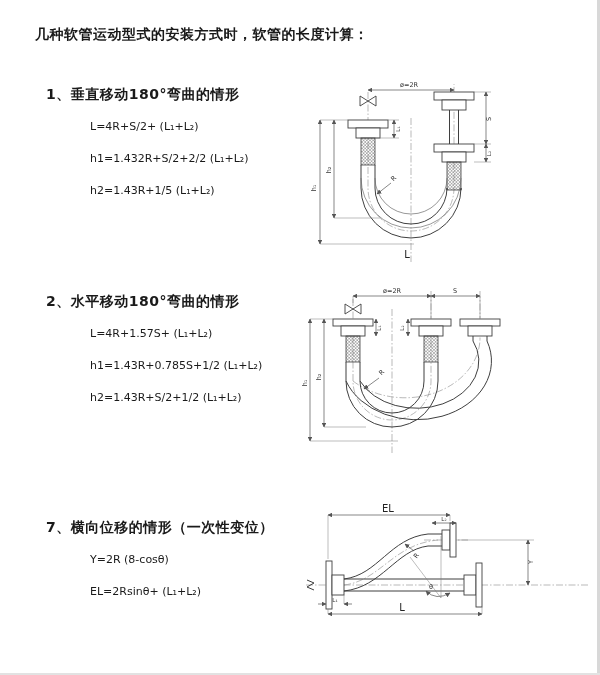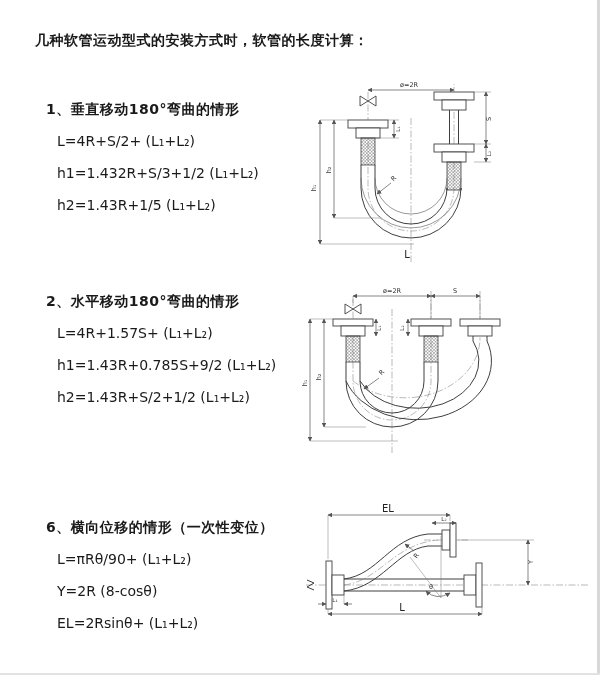--- a/index.html
+++ b/index.html
@@ -3,26 +3,26 @@
 <meta charset="utf-8">
 <style>
   html,body{margin:0;padding:0;}
   body{
     width:600px;height:675px;position:relative;background:#ffffff;
     font-family:"DejaVu Sans","Liberation Sans",sans-serif;color:#1a1a1a;
     overflow:hidden;
   }
   .page-edge-right{position:absolute;right:0;top:0;width:3px;height:675px;background:#d8d8d8;}
   .page-edge-bottom{position:absolute;left:0;bottom:0;width:600px;height:2px;background:#e2e2e2;}
-  .doc-title{position:absolute;left:35px;top:32px;font-size:14px;font-weight:bold;letter-spacing:.5px;font-family:Liberation Serif, serif;}
+  .doc-title{position:absolute;left:35px;top:26px;font-size:14px;font-weight:bold;letter-spacing:.5px;font-family:Liberation Serif, serif;}
   .section{position:absolute;left:46px;}
   .sec-heading{font-size:14px;font-weight:bold;letter-spacing:.5px;white-space:nowrap;}
-  .formula{font-size:14px;margin-left:11px;margin-top:13px;line-height:19px;white-space:nowrap;
+  .formula{font-size:11px;margin-left:44px;margin-top:13px;line-height:19px;white-space:nowrap;
     font-family:"DejaVu Sans","Liberation Sans",sans-serif;}
-  #section-1{top:101px;}
+  #section-1{top:86px;}
   #section-2{top:293px;}
   #section-3{top:519px;}
   .diagram{position:absolute;}
   #diagram-1{left:306px;top:70px;}
   #diagram-2{left:298px;top:281px;}
   #diagram-3{left:298px;top:501px;}
   svg{display:block;}
   .pipe{stroke:#3f3f3f;stroke-width:1;fill:none;}
   .part{stroke:#3f3f3f;stroke-width:0.9;fill:#ffffff;}
   .hose2{stroke:#6b6b6b;stroke-width:0.7;fill:none;}
@@ -34,34 +34,33 @@
   .dlabel-big{font-size:10px;fill:#222;font-family:"DejaVu Sans","Liberation Sans",sans-serif;}
 </style>
 </head>
 <body>
 
 <div class="doc-title">几种软管运动型式的安装方式时，软管的长度计算：</div>
 
 <div class="section" id="section-1">
   <div class="sec-heading">1、垂直移动180°弯曲的情形</div>
   <div class="formula">L=4R+S/2+ (L₁+L₂)</div>
-  <div class="formula">h1=1.432R+S/3+1/2 (L₁+L₂)</div>
+  <div class="formula">h1=1.432R+S/2+2/2 (L₁+L₂)</div>
   <div class="formula">h2=1.43R+1/5 (L₁+L₂)</div>
 </div>
 
 <div class="section" id="section-2">
   <div class="sec-heading">2、水平移动180°弯曲的情形</div>
   <div class="formula">L=4R+1.57S+ (L₁+L₂)</div>
-  <div class="formula">h1=1.43R+0.785S+9/2 (L₁+L₂)</div>
+  <div class="formula">h1=1.43R+0.785S+1/2 (L₁+L₂)</div>
   <div class="formula">h2=1.43R+S/2+1/2 (L₁+L₂)</div>
 </div>
 
 <div class="section" id="section-3">
-  <div class="sec-heading">6、横向位移的情形（一次性变位）</div>
-  <div class="formula">L=πRθ/90+ (L₁+L₂)</div>
+  <div class="sec-heading">7、横向位移的情形（一次性变位）</div>
   <div class="formula">Y=2R (8-cosθ)</div>
   <div class="formula">EL=2Rsinθ+ (L₁+L₂)</div>
 </div>
 
 <div class="diagram" id="diagram-1">
 <svg width="288" height="198" viewBox="0 0 288 198">
   <defs>
     <marker id="arrA" viewBox="0 0 10 10" refX="9" refY="5" markerWidth="7" markerHeight="7" orient="auto-start-reverse">
       <path d="M0,0 L10,5 L0,10 z" fill="#555"></path>
     </marker>

